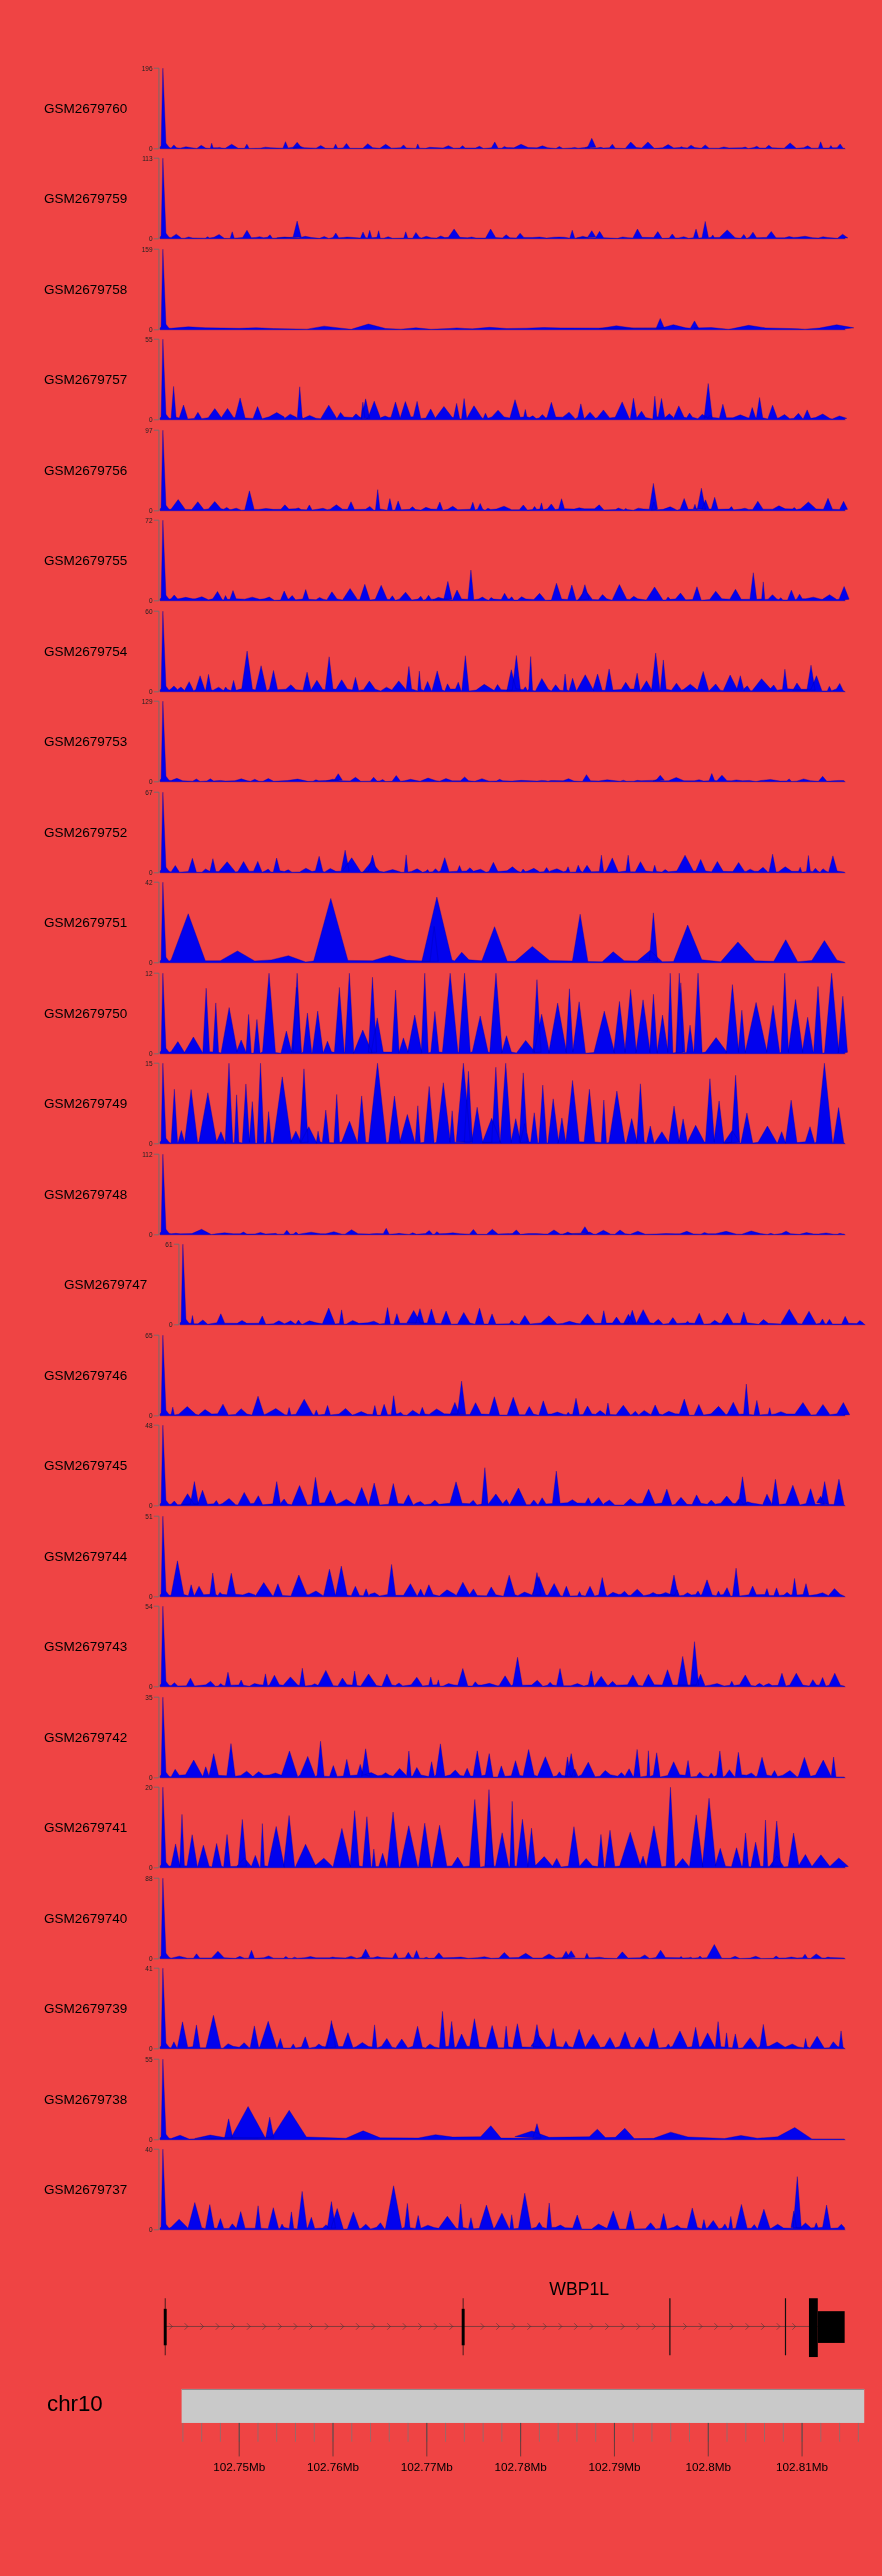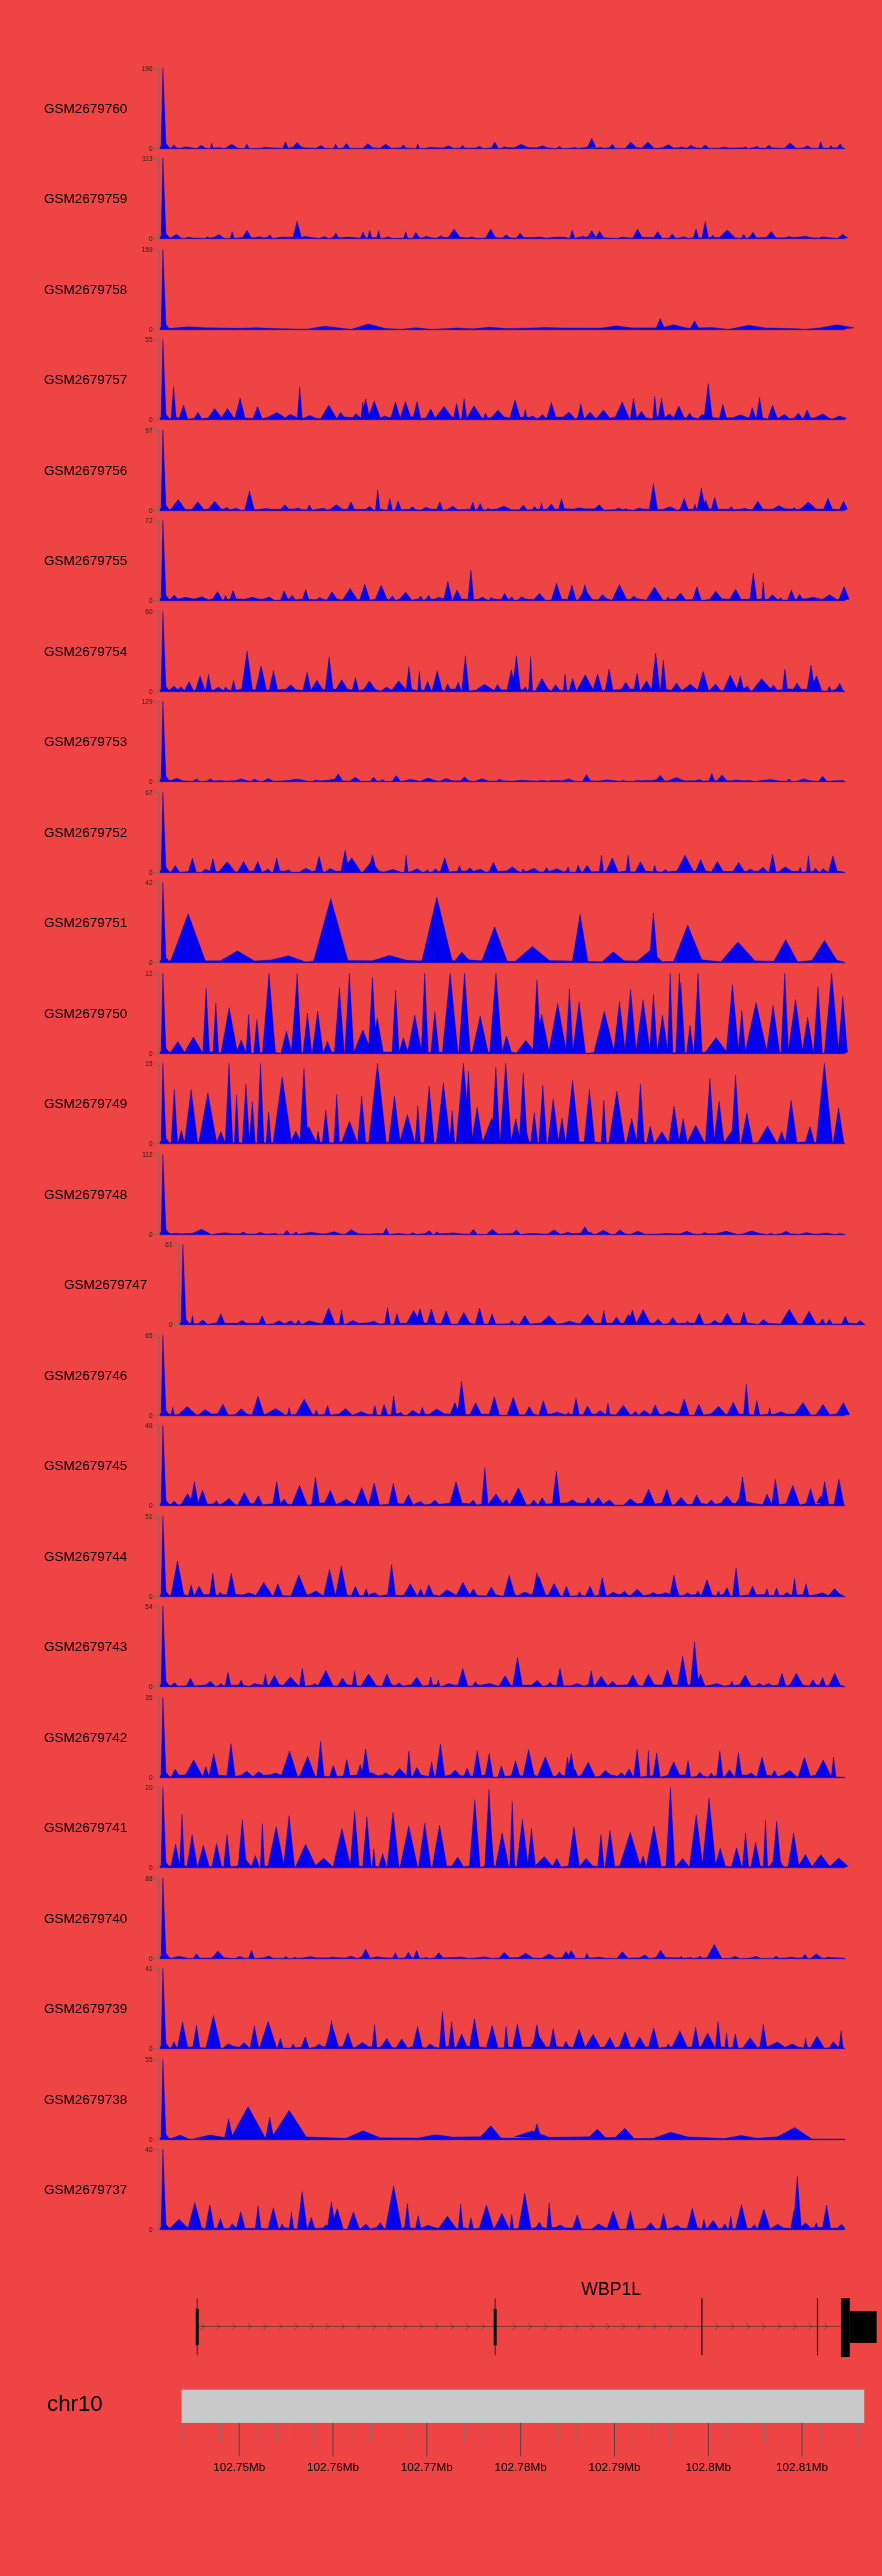--- a/index.html
+++ b/index.html
@@ -2,21 +2,21 @@
 <html style="font-size:9.4px"><head>
 <meta charset="utf-8">
 <style>
   html,body{margin:0;padding:0;background:#fff;}
   .page{position:relative;width:882px;height:2576px;background:#ef4444;overflow:hidden;
         font-family:"Liberation Sans",sans-serif;}
   .trow{position:absolute;left:0;width:882px;height:95px;}
   .tlabel{position:absolute;left:44px;top:47px;transform:translateY(-50%);
           font-size:13.5px;color:#000;white-space:nowrap;}
   .tplot{position:absolute;left:146px;top:0;overflow:visible;}
-  .gene-track{position:absolute;left:0;top:2258px;width:820px;height:124px;padding-left:32px;}
+  .gene-track{position:absolute;left:0;top:2258px;width:820px;height:124px;}
   .ruler{position:absolute;left:0;top:2376px;width:869px;height:135px;padding-left:20px;}
   .chr-label{position:absolute;left:47px;top:15.3px;font-size:22.3px;color:#000;}
   svg{overflow:visible;}
   svg text{font-family:"Liberation Sans",sans-serif;}
 </style>
 </head>
 <body>
 
 <div class="page">
   <div id="tracks">

